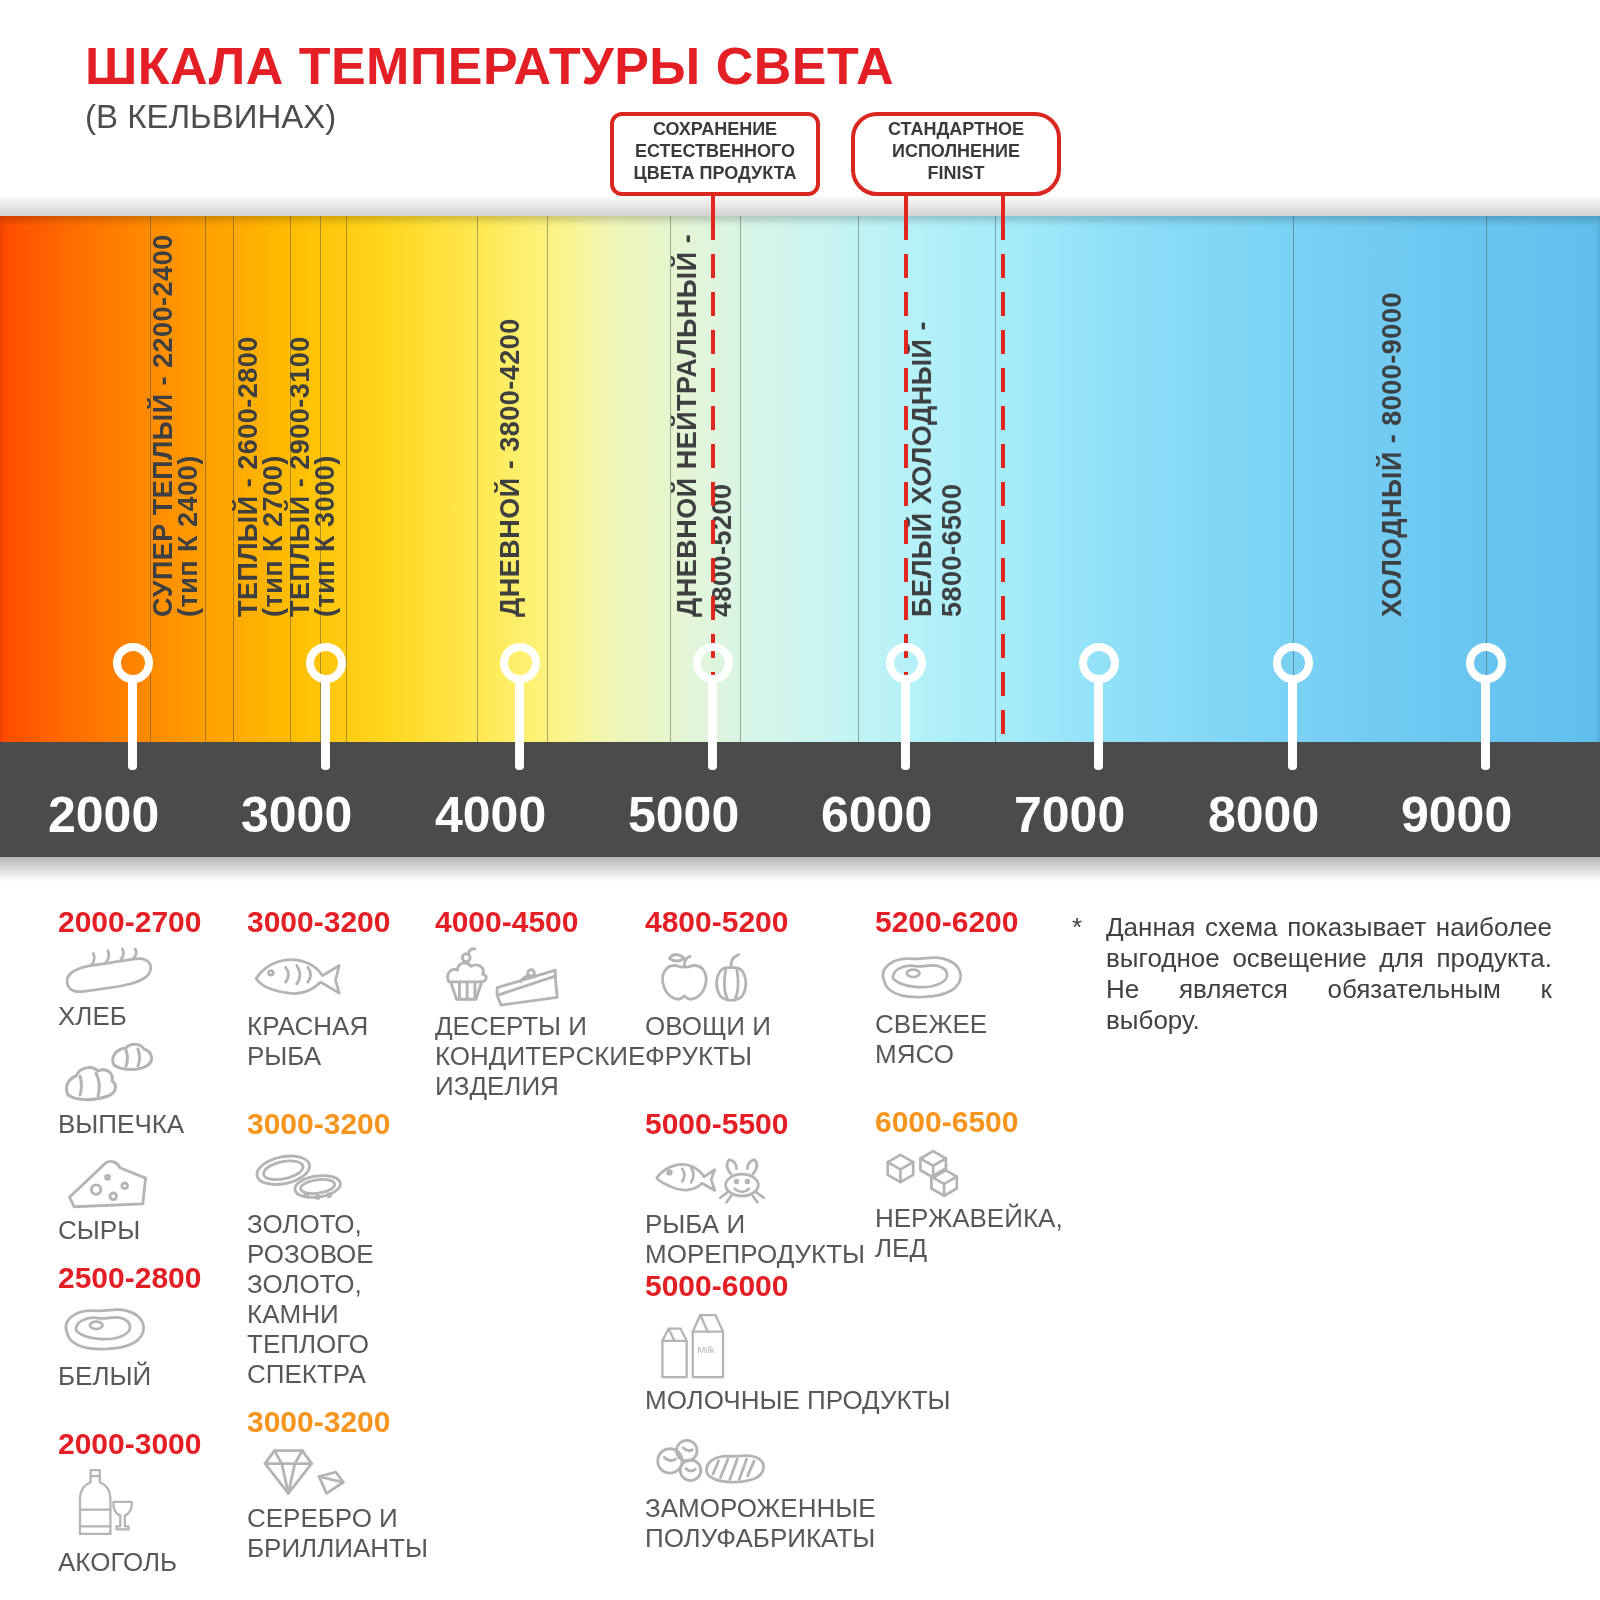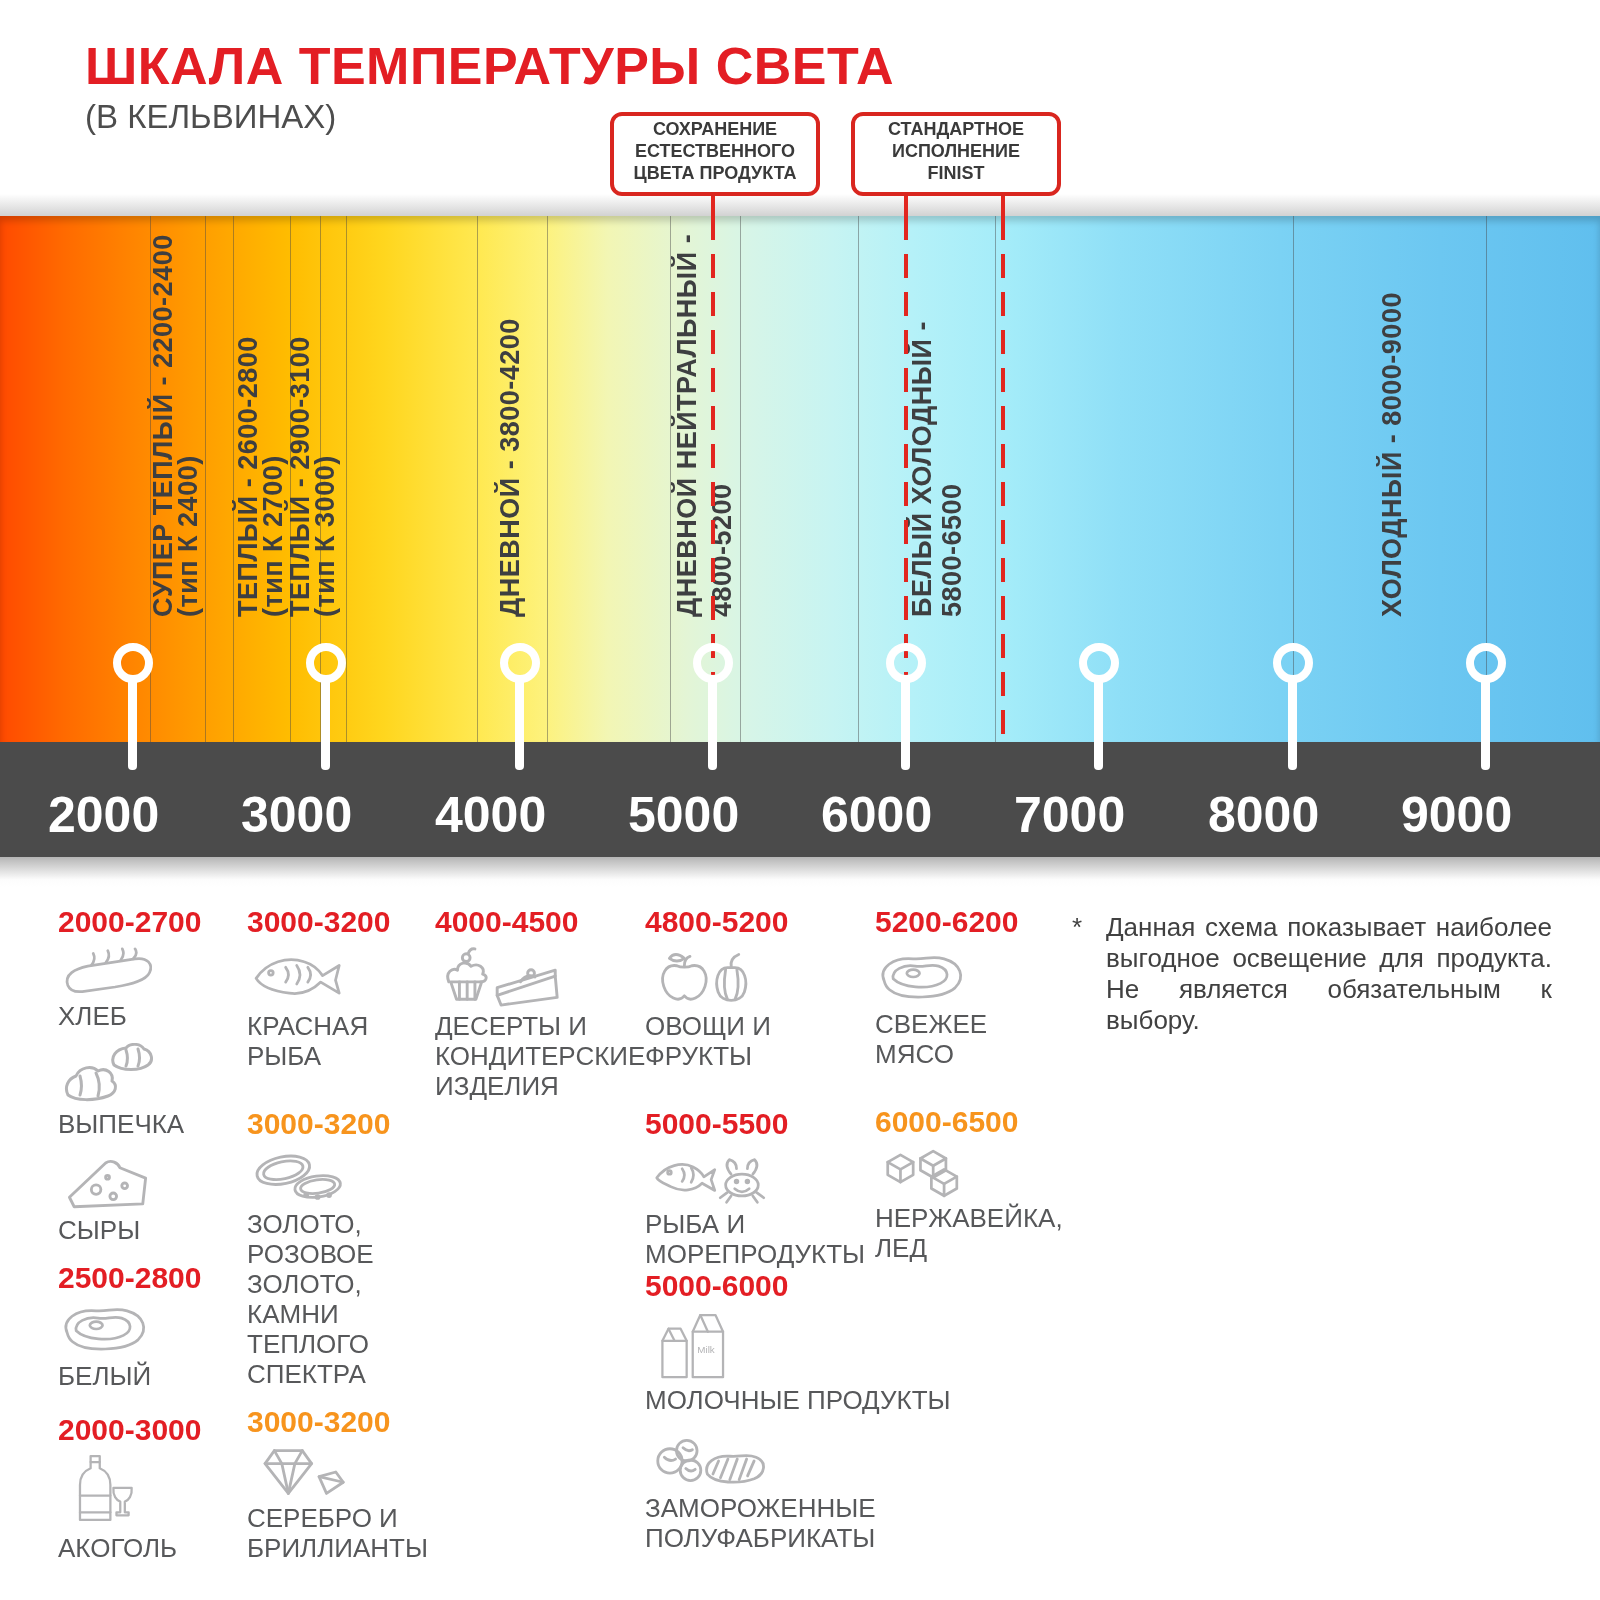--- a/index.html
+++ b/index.html
@@ -55,21 +55,21 @@
   <div class="title">ШКАЛА ТЕМПЕРАТУРЫ СВЕТА</div>
   <div class="subtitle">(В КЕЛЬВИНАХ)</div>
 
   <div class="connector" style="left:711px;top:196px;height:28px;"></div>
   <div class="connector" style="left:904px;top:196px;height:28px;"></div>
   <div class="connector" style="left:1001px;top:196px;height:28px;"></div>
 
   <div class="callout" style="left:610px;">
     <span>СОХРАНЕНИЕ ЕСТЕСТВЕННОГО ЦВЕТА ПРОДУКТА</span>
   </div>
-  <div class="callout" style="left:851px;">
+  <div class="callout" style="left:851px;border-radius:26px;">
     <span>СТАНДАРТНОЕ ИСПОЛНЕНИЕ FINIST</span>
   </div>
 
   <div class="strip-top"></div>
   <div class="band"></div>
 
   <div class="gridline" style="left:150px;"></div>
   <div class="gridline" style="left:205px;"></div>
   <div class="gridline" style="left:233px;"></div>
   <div class="gridline" style="left:290px;"></div>
@@ -171,21 +171,21 @@
           <circle cx="52" cy="25" r="2"></circle>
         </svg></div>
     <div class="lbl">СЫРЫ</div>
     <div class="range red" style="margin-top:16px;">2500-2800</div>
     <div class="icon" style="margin-top:6px;"><svg width="100" height="56" viewBox="0 0 110 60">
       <path d="M10 34 C4 20 20 8 42 10 C56 11 62 6 76 10 C94 15 100 30 88 42 C74 54 30 56 16 44 C12 41 11 38 10 34 Z"></path>
       <path d="M20 32 C18 22 32 16 44 18 C54 20 60 15 70 18 C82 22 82 32 72 37 C58 44 30 42 20 32 Z"></path>
       <ellipse cx="42" cy="26" rx="7" ry="4"></ellipse>
         </svg></div>
     <div class="lbl">БЕЛЫЙ</div>
-    <div class="range red" style="margin-top:22px;">2000-3000</div>
+    <div class="range red" style="margin-top:36px;">2000-3000</div>
     <div class="icon" style="margin-top:6px;"><svg width="85" height="76" viewBox="0 0 90 100">
       <path d="M32 4 h12 v16 c10 4 14 12 14 22 v46 h-40 v-46 c0 -10 4 -18 14 -22 Z"></path>
       <path d="M18 56 h40"></path>
           <path d="M18 78 h40"></path>
           <path d="M32 12 h12"></path>
       <path d="M62 46 h24 c1 10 -4 16 -9 18 v14 h5 v4 h-16 v-4 h5 v-14 c-5 -2 -10 -8 -9 -18 Z"></path>
         </svg></div>
     <div class="lbl">АКОГОЛЬ</div>
   </div>
 

